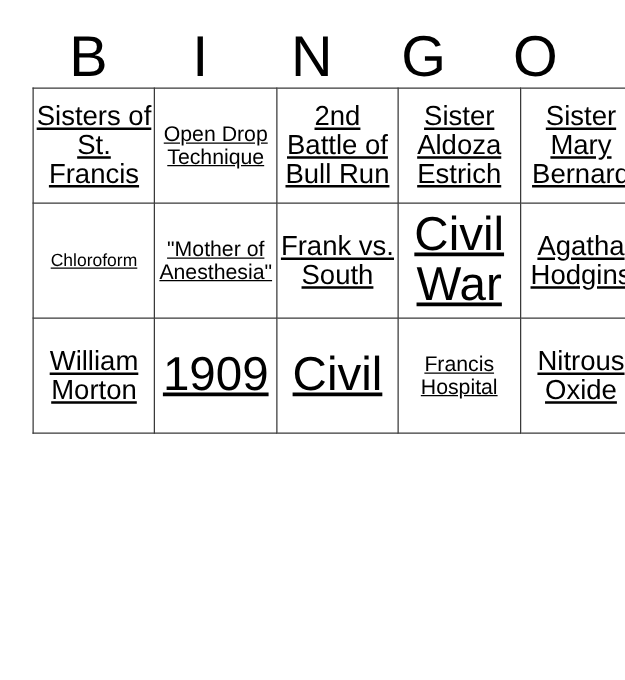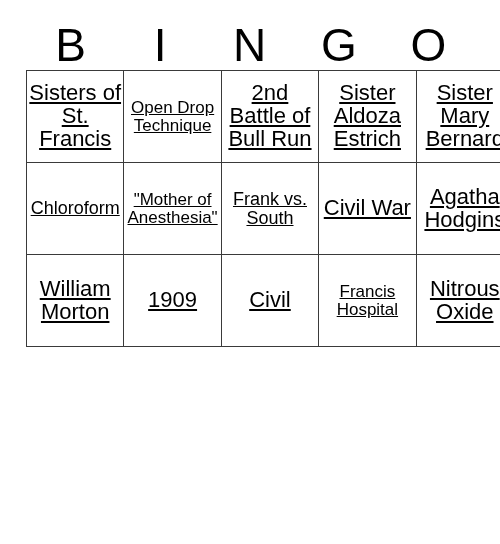--- a/index.html
+++ b/index.html
@@ -56,24 +56,24 @@
     vertical-align: middle;
     overflow: hidden;
   }
   .cell-text {
     display: block;
     width: 100%;
     line-height: 1.04;
     word-wrap: break-word;
   }
   .fs-sm   { font-size: 17px; }
-  .fs-md   { font-size: 18px; }
+  .fs-md   { font-size: 14px; }
   .fs-lg   { font-size: 22px; }
-  .fs-xl   { font-size: 18px; }
-  .fs-xxl  { font-size: 22px; }
+  .fs-xl   { font-size: 22px; }
+  .fs-xxl  { font-size: 38px; }
   .fs-huge { font-size: 38px; }
 </style>
 </head>
 <body>
 
 <div class="bingo-card">
 
   <div class="bingo-header">
     <div class="header-cell">B</div>
     <div class="header-cell">I</div>

